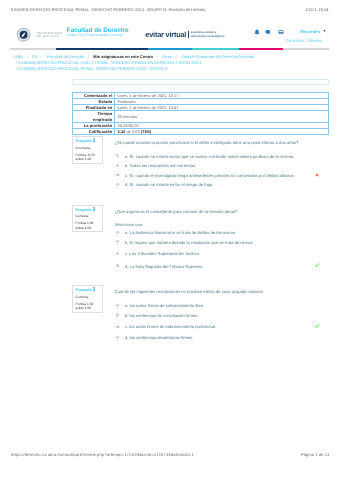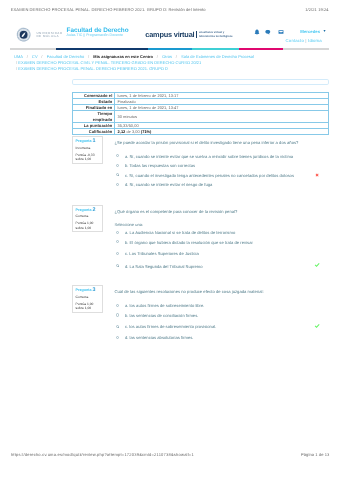--- a/index.html
+++ b/index.html
@@ -132,21 +132,21 @@
     </svg>
     <div class="uma-txt">
       <div>UNIVERSIDAD</div>
       <div>DE MÁLAGA</div>
     </div>
     <div class="fac">
       <div class="fac-t">Facultad de Derecho</div>
       <div class="fac-s">Aulas TIC || Programación Docente</div>
     </div>
     <div class="cv">
-      <div class="cv-t">campus virtual</div>
+      <div class="cv-t">evitar virtual</div>
       <div class="cv-bar"></div>
       <div class="cv-s">
         <div>enseñanza virtual y</div>
         <div>laboratorios tecnológicos</div>
       </div>
     </div>
   </div>
 
   <div class="icons">
       <svg viewBox="0 0 24 24" class="ic" style="left: 253.8px; top: 29.4px; width: 6px; height: 6px;">

